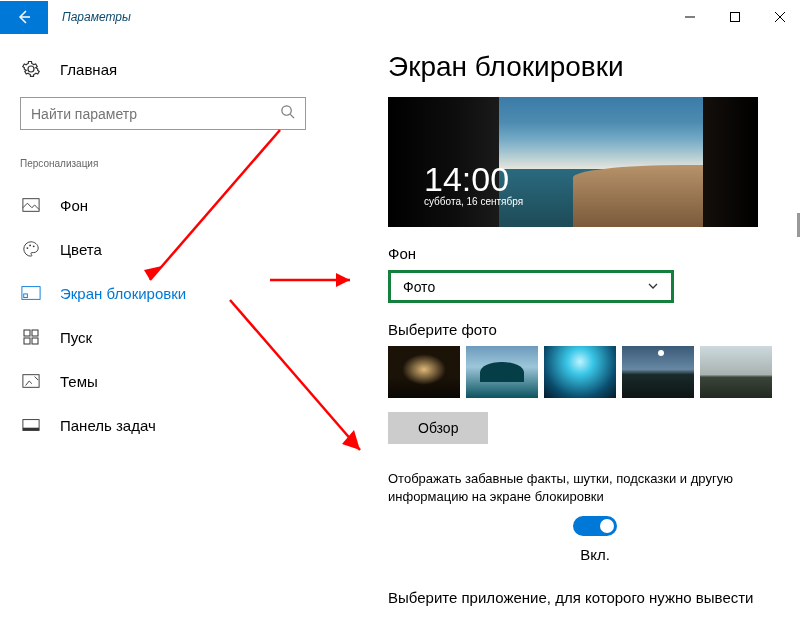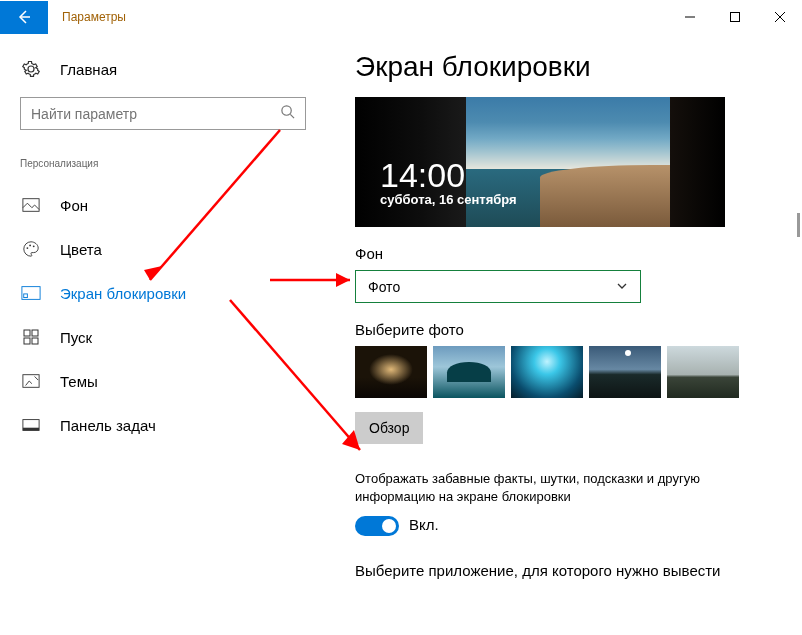--- a/index.html
+++ b/index.html
@@ -1,25 +1,25 @@
 <!DOCTYPE html>
 <html><head>
 <meta charset="utf-8">
 <style>
   * { margin: 0; padding: 0; box-sizing: border-box; font-family: "Segoe UI", Arial, sans-serif; }
   body { width: 802px; height: 635px; background: #fff; overflow: hidden; position: relative; }
 
   .titlebar { height: 33px; display: flex; align-items: center; background: #fff; border-top: 1px solid transparent; }
   .back-btn { width: 48px; height: 33px; background: #0078d7; color: #fff; display: flex; align-items: center; justify-content: center; }
-  .title { margin-left: 14px; font-size: 12px; color: #a16207; flex: 1; }
+  .title { margin-left: 14px; font-size: 12px; color: #0c4a6e; flex: 1; font-style: italic; }
   .win-controls { display: flex; }
   .win-btn { width: 45px; height: 33px; display: flex; align-items: center; justify-content: center; color: #000; }
   .win-btn svg { width: 10px; height: 10px; }
 
-  .body { display: flex; height: calc(100% - 33px); }
+  .body { display: flex; height: calc(100% - 33px); gap: 33px; }
 
   .sidebar { width: 325px; padding: 18px 20px 0 20px; }
   .home-row { display: flex; align-items: center; height: 36px; margin-bottom: 10px; }
   .home-row .icon { width: 22px; display:flex; justify-content:center; margin-right: 18px; color:#333; }
   .home-row span.lbl { font-size: 15px; color: #000; }
 
   .search { width: 286px; height: 33px; border: 1px solid #999; display: flex; align-items: center; padding: 0 10px; margin-bottom: 28px; }
   .search input { border: none; outline: none; flex: 1; font-size: 14px; color: #701a75; background: transparent; }
   .search .sicon { color: #777; }
 
@@ -32,43 +32,43 @@
 
   .main { flex: 1; padding: 18px 0 0 30px; position: relative; }
   .page-title { font-size: 28px; font-weight: 400; margin-bottom: 14px; }
 
   .preview { width: 370px; height: 130px; position: relative; overflow: hidden; background:#1a2530; }
   .sky { position:absolute; top:0; left:0; right:0; height:55%; background: linear-gradient(180deg,#3b7ba8 0%, #4d8bb0 35%, #72a9c5 58%, #9ec2cf 75%, #e6e6dd 100%); }
   .sea { position:absolute; top:55%; left:0; right:0; bottom:0; background: linear-gradient(180deg,#2a6a7f 0%, #1e4b56 100%); }
   .sand { position:absolute; left:50%; right:0; bottom:0; height:48%; background: linear-gradient(180deg,#b7926a 0%, #7a5a3b 100%); border-top-left-radius: 60% 20%; }
   .cliff-l { position:absolute; left:0; width:30%; top:0; bottom:0; background: linear-gradient(90deg,#000 0%, #0d0d0d 60%, #1a1a1a 100%); }
   .cliff-r { position:absolute; right:0; width:15%; top:0; bottom:0; background: linear-gradient(270deg,#000 0%, #140f0b 100%); }
-  .pv-text { position:absolute; left:25px; bottom:20px; color:#fff; }
+  .pv-text { position:absolute; left:36px; bottom:20px; color:#fff; }
   .pv-time { font-size: 34px; font-weight: 300; line-height: 1.0; }
-  .pv-date { font-size: 13px; font-weight: 700; }
+  .pv-date { font-size: 10px; font-weight: 400; }
 
   .lbl-block { margin-top: 18px; font-size: 15px; color: #000; }
-  .dropdown { width: 286px; height: 33px; border: 1px solid #15803d; display: flex; align-items: center; padding: 0 12px; margin-top: 8px; font-size: 14px; justify-content: space-between; }
+  .dropdown { width: 286px; height: 33px; border: 3px solid #15803d; display: flex; align-items: center; padding: 0 12px; margin-top: 8px; font-size: 14px; justify-content: space-between; }
   .chev { color: #333; }
 
   .thumbs { display: flex; gap: 6px; margin-top: 8px; }
   .thumb { width: 72px; height: 52px; position: relative; overflow: hidden; }
   .t1 { background: linear-gradient(180deg,#1b1308 60%, #0a0604 100%); }
   .t1::before { content:""; position:absolute; left:20%; top:15%; width:60%; height:60%; background: radial-gradient(ellipse at center, #e0b878 0%, transparent 70%); }
   .t2 { background: linear-gradient(180deg,#6d9bbe 0%, #9dc6d9 40%, #0a545f 100%); }
   .t2::before{content:"";position:absolute;left:20%;top:30%;width:60%;height:40%;background:#063e47;border-radius:50% 50% 0 0;}
   .t3 { background: radial-gradient(circle at 50% 30%, #bff3ff 0%, #3bc7e8 25%, #0a4d6e 70%, #051b27 100%); }
   .t4 { background: linear-gradient(180deg,#3a5a78 0%, #6788a3 45%, #1a2a2a 55%, #0d1414 100%); }
   .t4::before{content:"";position:absolute;left:50%;top:8%;width:6px;height:6px;background:#fff;border-radius:50%;}
   .t5 { background: linear-gradient(180deg,#cdd9dd 0%, #a8b2b0 55%, #3a4438 60%, #212a20 100%); }
 
-  .browse { display:inline-block; background: #cccccc; padding: 8px 14px; font-size: 14px; margin-top: 14px; }
+  .browse { display:inline-block; background: #cccccc; padding: 8px 30px; font-size: 14px; margin-top: 14px; }
 
   .fun { margin-top: 26px; font-size: 13px; line-height: 1.4; width: 400px; }
-  .toggle-row { display:flex; align-items:flex-start; margin-top:10px; gap:10px; }
+  .toggle-row { display:flex; align-items:center; margin-top:10px; gap:10px;flex-direction:column; }
   .toggle { width: 44px; height: 20px; background:#0078d7; border-radius: 10px; position: relative; }
   .toggle::after { content:""; position:absolute; right:3px; top:3px; width:14px; height:14px; background:#fff; border-radius:50%; }
   .toggle-lbl { font-size: 15px; }
 
   .bottom { margin-top: 26px; font-size: 15px; width: 400px; }
 
   .scrollbar { position:absolute; right:2px; top:180px; width:3px; height:24px; background:#999; }
 
   
   .arrow { position:absolute; pointer-events:none; }

